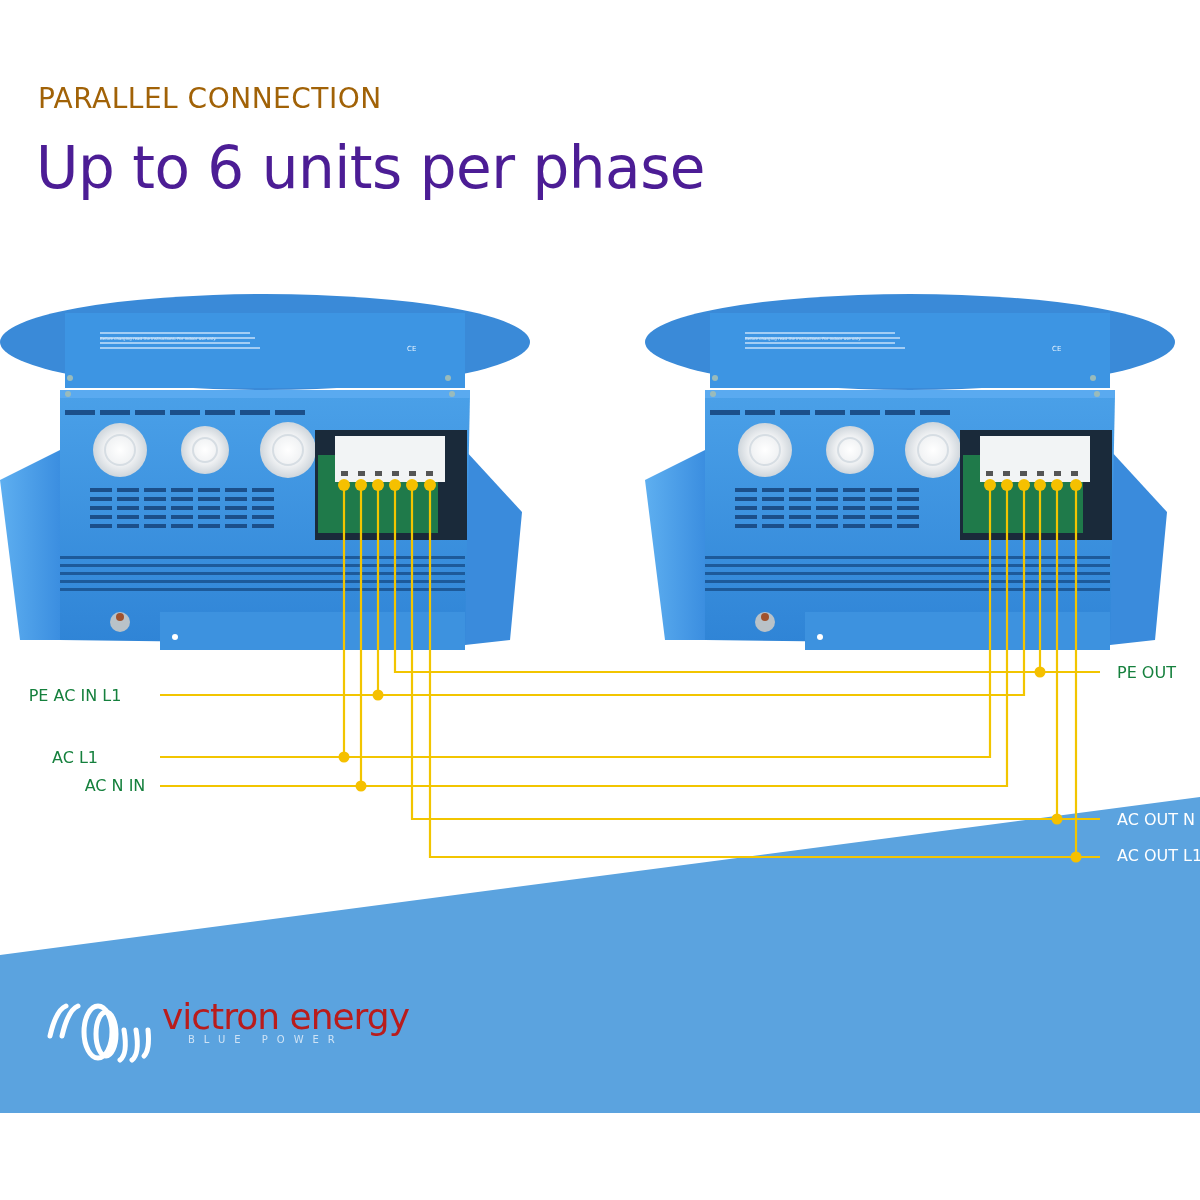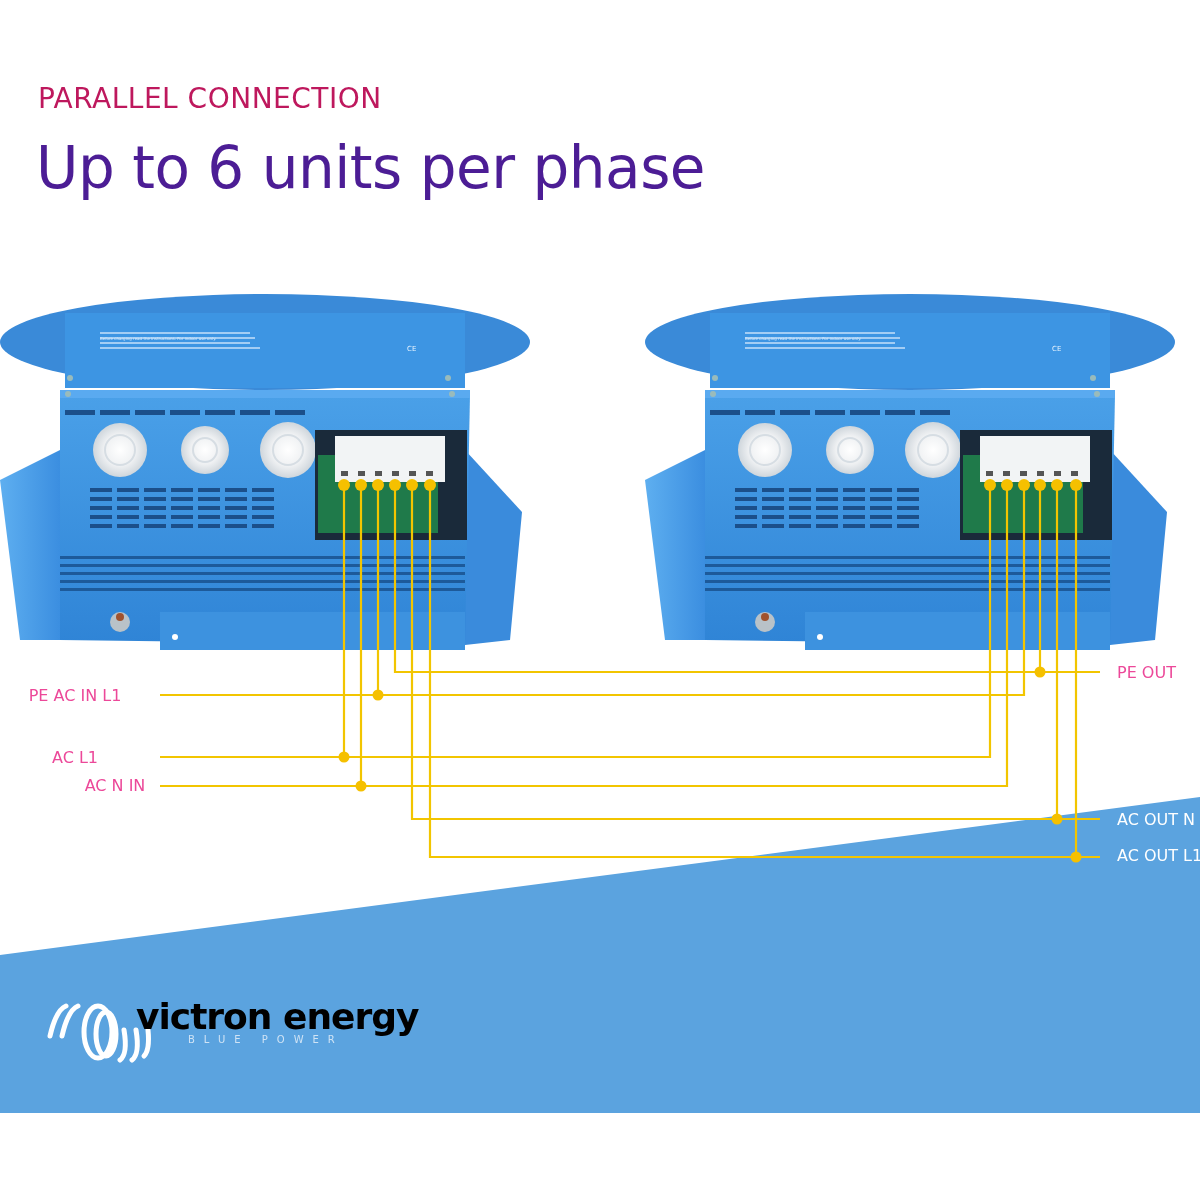--- a/index.html
+++ b/index.html
@@ -1,23 +1,23 @@
 <!DOCTYPE html>
 <html><head>
 <meta charset="utf-8">
 <style>
   html,body{margin:0;padding:0;background:#ffffff;}
   body{width:1200px;height:1200px;position:relative;overflow:hidden;font-family:"Liberation Sans",sans-serif;}
-  .subtitle{position:absolute;left:38px;top:82px;font-size:28px;letter-spacing:0.5px;color:#be185d;font-family:"DejaVu Sans",sans-serif;font-weight:normal;text-align:right;}
+  .subtitle{position:absolute;left:38px;top:82px;font-size:28px;letter-spacing:0.5px;color:#a16207;font-family:"DejaVu Sans",sans-serif;font-weight:normal;text-align:right;}
   .title{position:absolute;left:36px;top:134px;font-size:58px;color:#4c1d95;font-family:"DejaVu Sans",sans-serif;font-weight:normal;letter-spacing:-0.5px;}
   svg.stage{position:absolute;left:0;top:0;}
-  .lbl{position:absolute;font-size:16px;color:#ec4899;font-family:"DejaVu Sans",sans-serif;white-space:nowrap;}
+  .lbl{position:absolute;font-size:16px;color:#15803d;font-family:"DejaVu Sans",sans-serif;white-space:nowrap;}
   .lbl.left{text-align:center;width:150px;}
   .lbl.onblue{color:#ffffff;}
-  .brand{position:absolute;left:136px;top:996px;font-size:36px;font-weight:bold;color:#000000;font-family:"DejaVu Sans",sans-serif;letter-spacing:-1px;}
+  .brand{position:absolute;left:162px;top:996px;font-size:36px;font-weight:normal;color:#b91c1c;font-family:"DejaVu Sans",sans-serif;letter-spacing:-1px;}
   .tagline{position:absolute;left:188px;top:1034px;font-size:10px;color:#cfe3f5;letter-spacing:9px;font-family:"DejaVu Sans",sans-serif;}
 </style>
 </head>
 <body>
 
 <div class="subtitle">PARALLEL CONNECTION</div>
 <div class="title">Up to 6 units per phase</div>
 
 <svg class="stage" width="1200" height="1200" viewBox="0 0 1200 1200">
   <defs>

